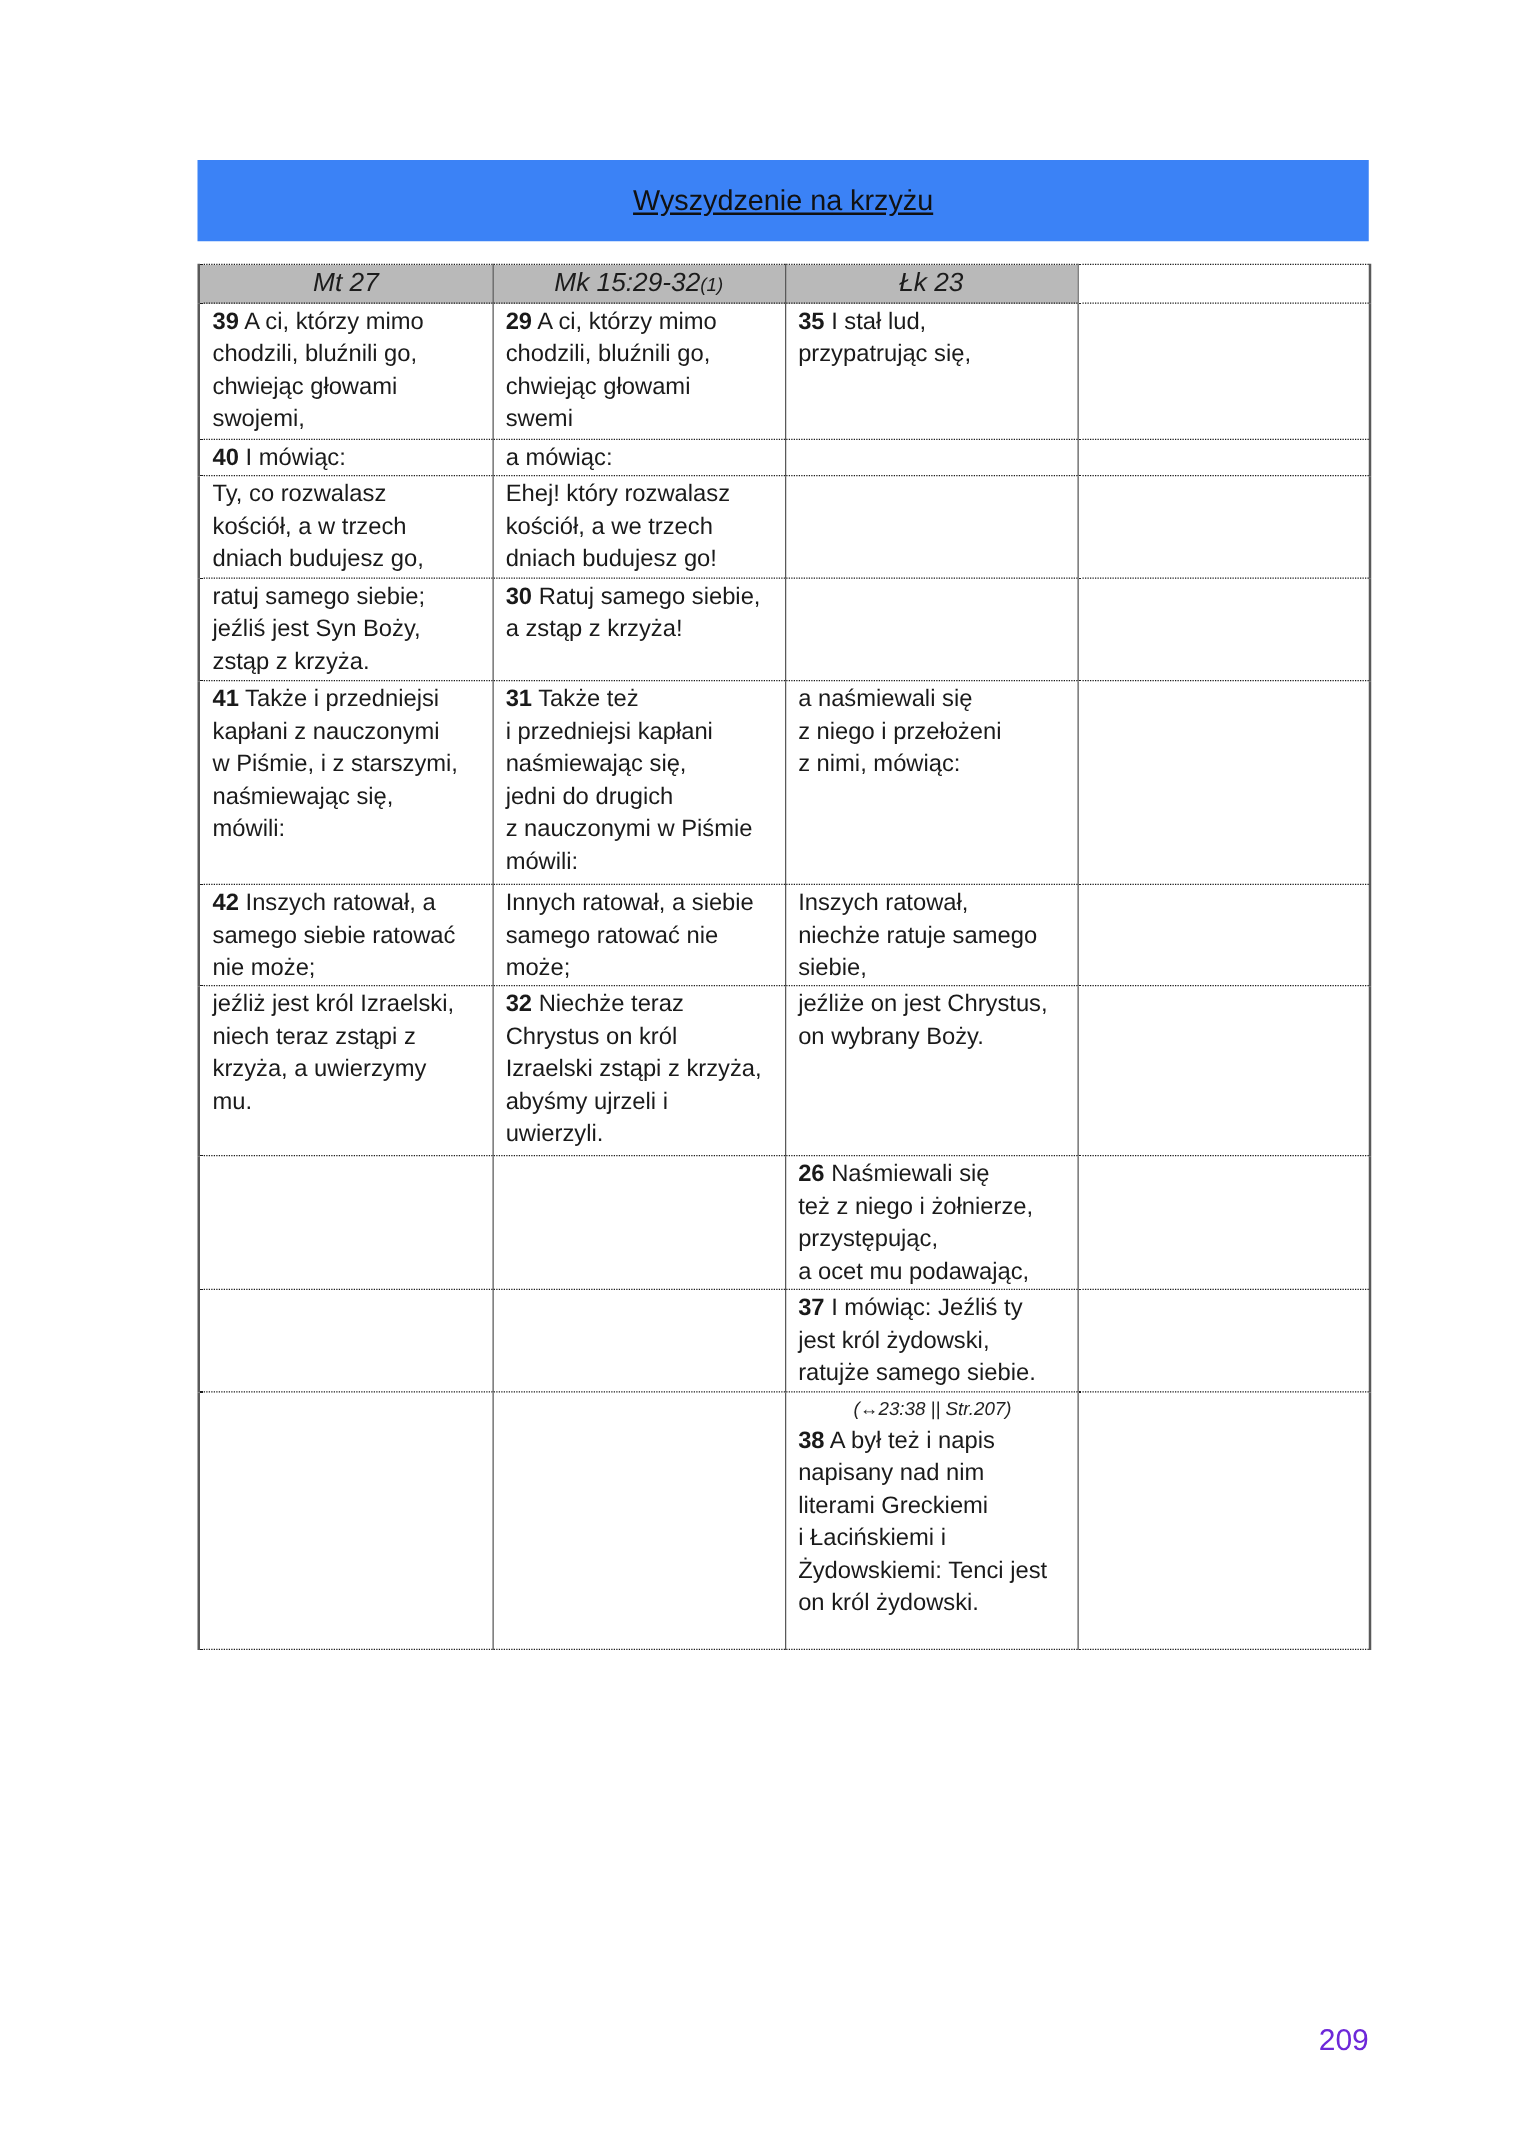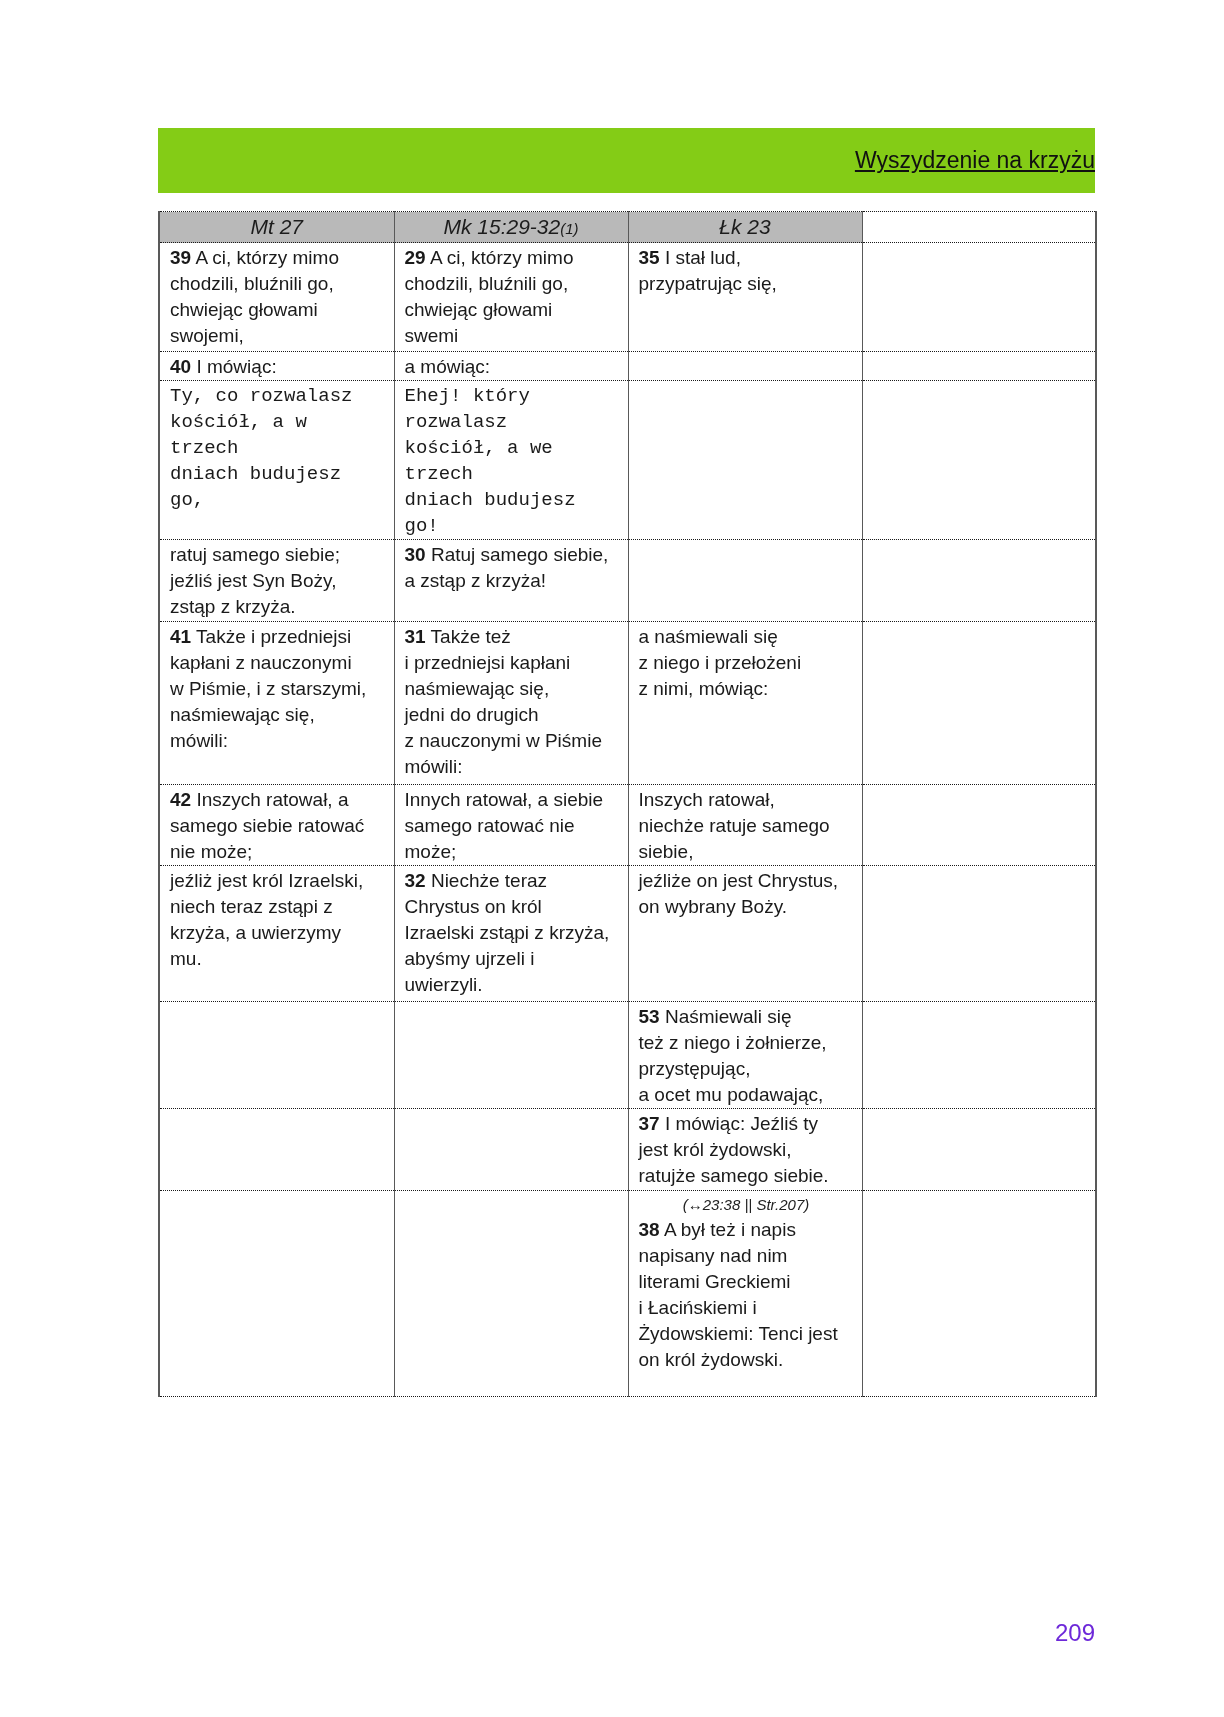--- a/index.html
+++ b/index.html
@@ -7,22 +7,22 @@
   body {
     width: 1224px; height: 1717px;
     position: relative;
     font-family: "Liberation Sans", sans-serif;
     color: #1a1a1a;
   }
   .banner {
     position: absolute;
     left: 158px; top: 128px;
     width: 937px; height: 65px;
-    background: #84cc16;
-    display: flex; align-items: center; justify-content: flex-end;
+    background: #3b82f6;
+    display: flex; align-items: center; justify-content: center;
   }
   .title {
     font-size: 23px;
     text-decoration: underline;
     color: #111;
   }
   table.synopsis {
     position: absolute;
     left: 158px; top: 193px;
     width: 937px;
@@ -61,21 +61,21 @@
   .vnum { font-weight: bold; }
   .vtext { white-space: pre-line; }
   .ref {
     font-style: italic;
     font-size: 15px;
     text-align: center;
     line-height: 24px;
     color: #222;
   }
   
-  .r0 { height: 109px; } .r1 { height: 27px; }  .r2 { height: 82px; font-family: Liberation Mono, monospace; }
+  .r0 { height: 109px; } .r1 { height: 27px; }  .r2 { height: 82px; }
   .r3 { height: 82px; }  .r4 { height: 163px; } .r5 { height: 81px; }
   .r6 { height: 136px; } .r7 { height: 136px; } .r8 { height: 106px; }
   .r9 { height: 82px; }  .r10 { height: 206px; }
   .pageno {
     position: absolute;
     left: 1050px; top: 1619px; width: 50px;
     text-align: center;
     font-size: 24px;
     color: #6d28d9;
   }
@@ -189,21 +189,21 @@
 uwierzyli.</span></td>
       <td><span class="vtext">jeźliże on jest Chrystus,
 on wybrany Boży.</span></td>
       <td><span class="vtext"></span></td>
     </tr>
 
 
     <tr class="r8">
       <td><span class="vtext"></span></td>
       <td><span class="vtext"></span></td>
-      <td><span class="vnum">53</span> <span class="vtext">Naśmiewali się
+      <td><span class="vnum">26</span> <span class="vtext">Naśmiewali się
 też z niego i żołnierze,
 przystępując,
 a ocet mu podawając,</span></td>
       <td><span class="vtext"></span></td>
     </tr>
 
     <tr class="r9">
       <td><span class="vtext"></span></td>
       <td><span class="vtext"></span></td>
       <td><span class="vnum">37</span> <span class="vtext">I mówiąc: Jeźliś ty

